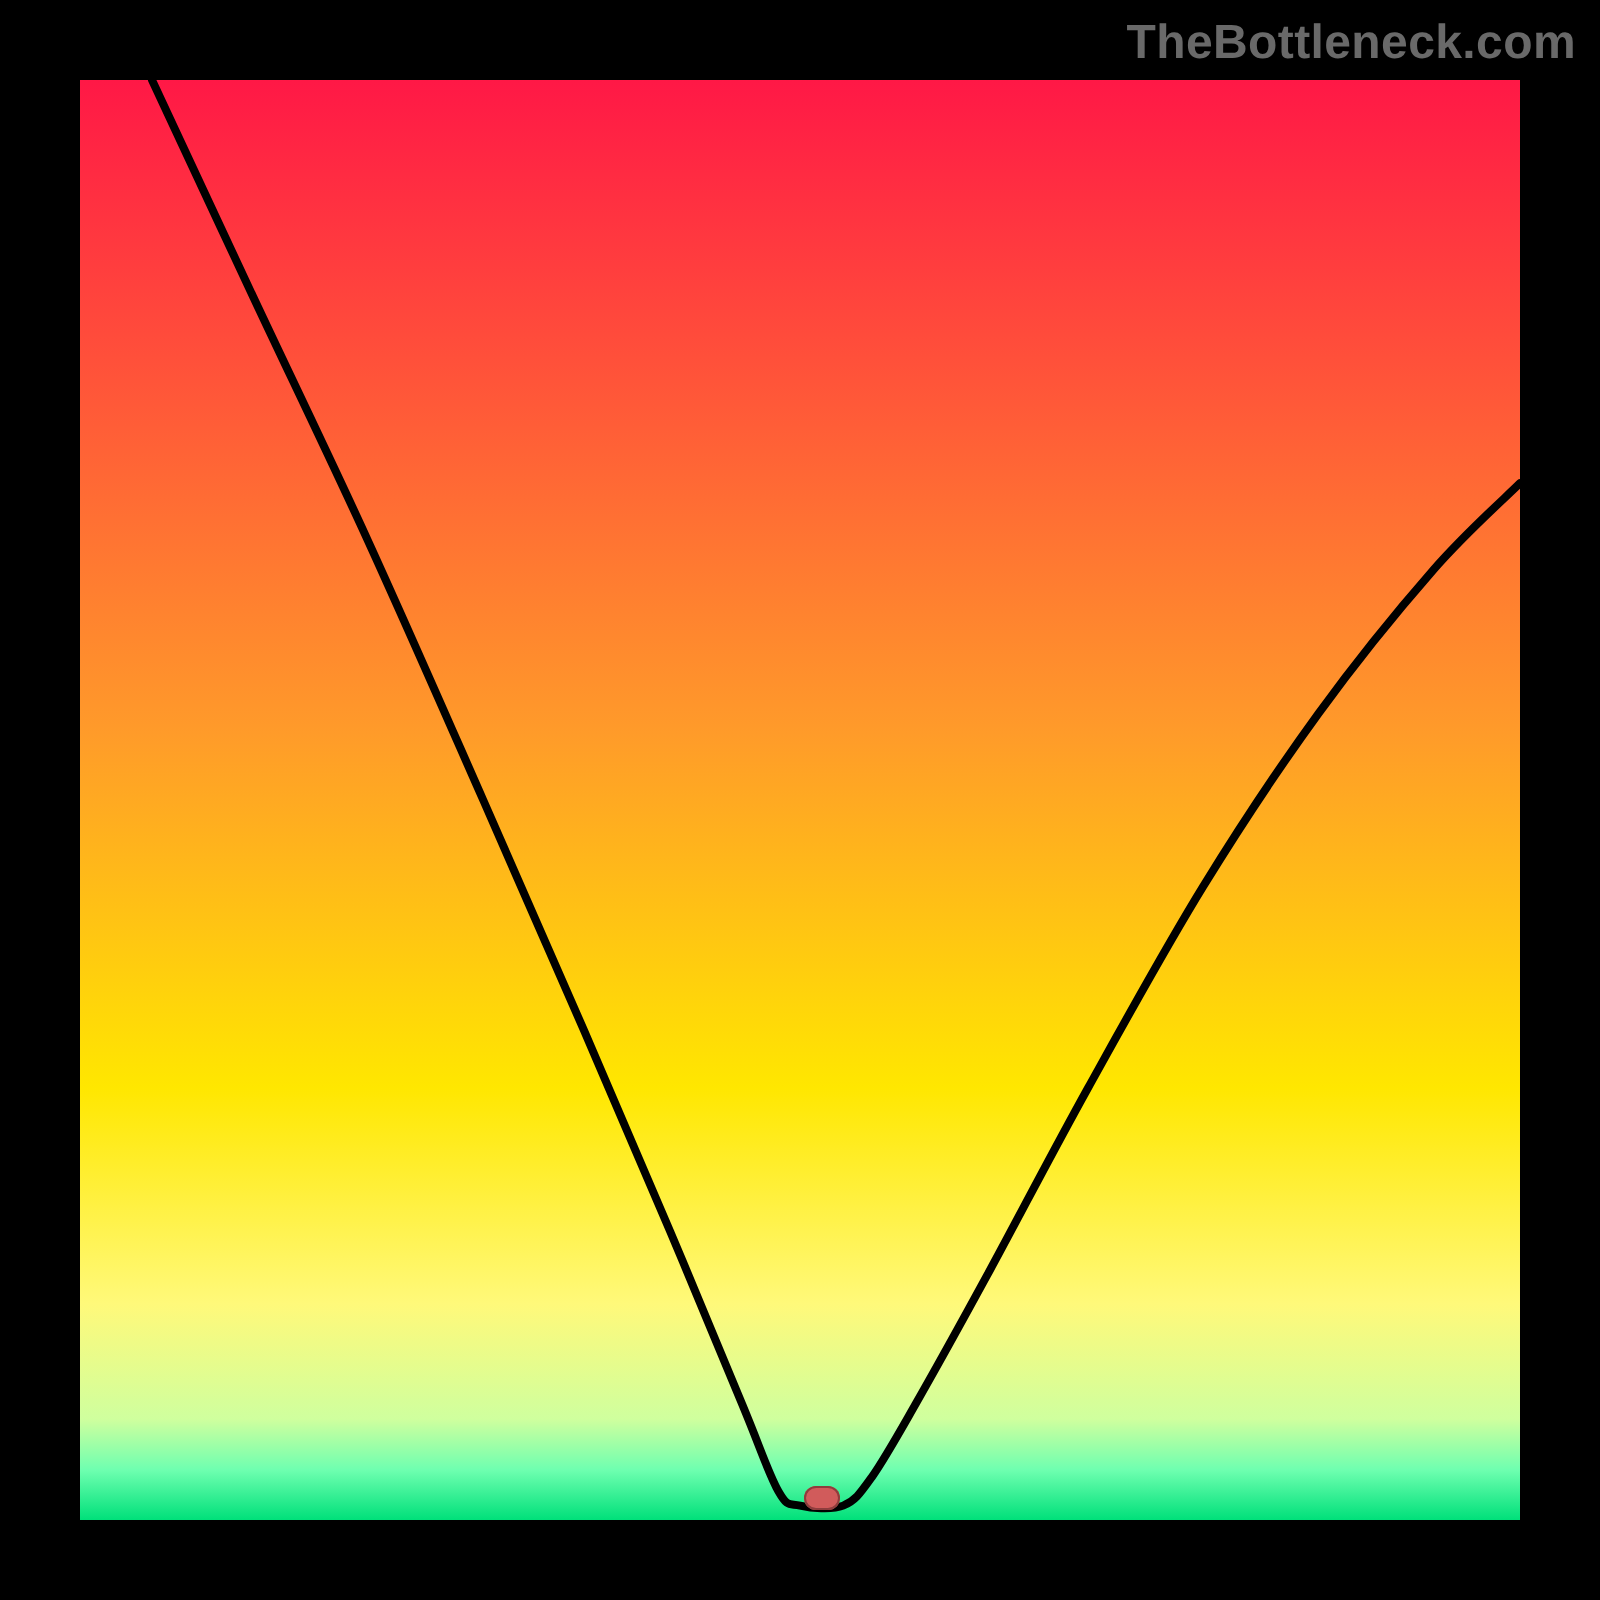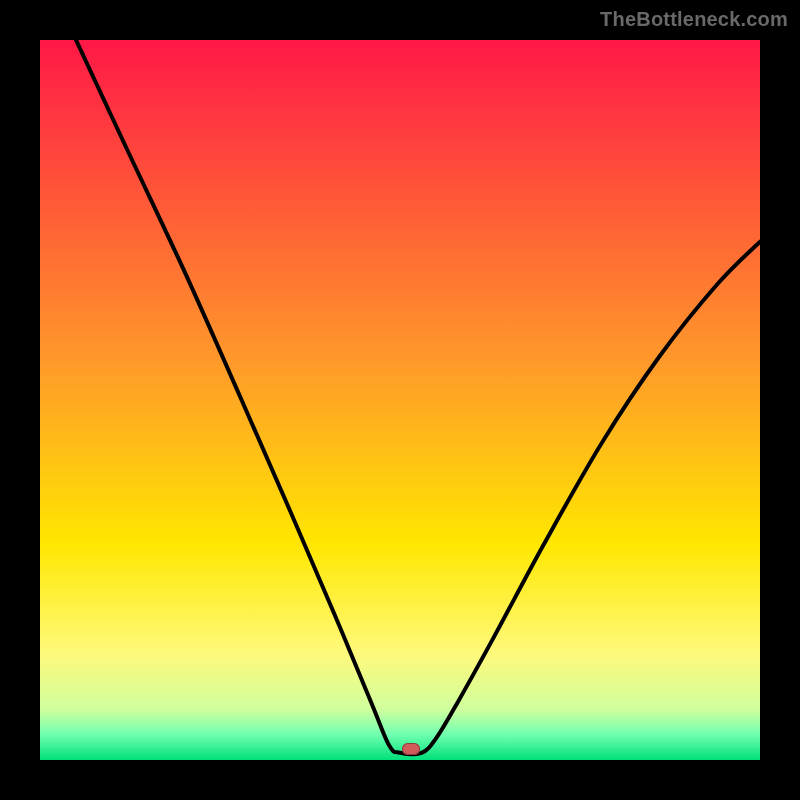--- a/index.html
+++ b/index.html
@@ -21,21 +21,21 @@
     left: 40px;
     top: 40px;
     width: 720px;
     height: 720px;
   }
   .watermark {
     position: absolute;
     top: 8px;
     right: 12px;
     font-family: Arial, Helvetica, sans-serif;
-    font-size: 20px;
+    font-size: 24px;
     font-weight: 600;
     color: #696969;
     letter-spacing: 0.2px;
   }
   .marker {
     position: absolute;
     width: 18px;
     height: 12px;
     border-radius: 6px;
     transform: translate(-50%, -50%);

